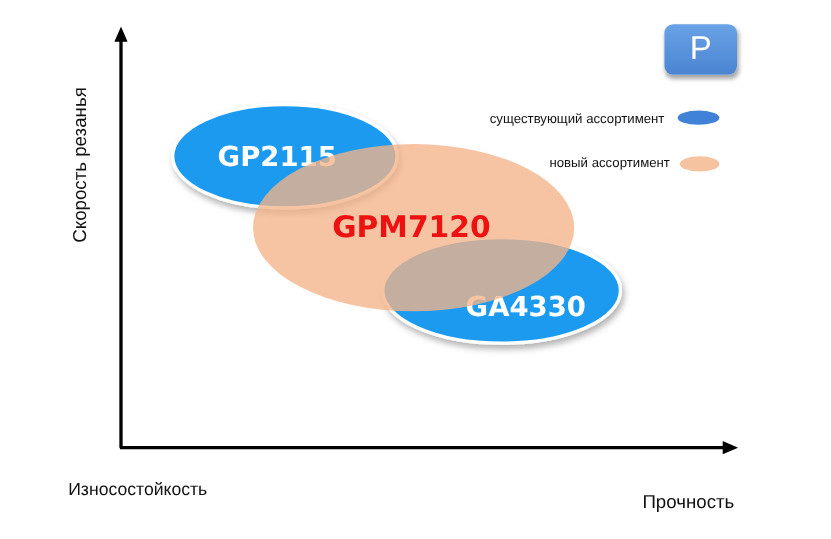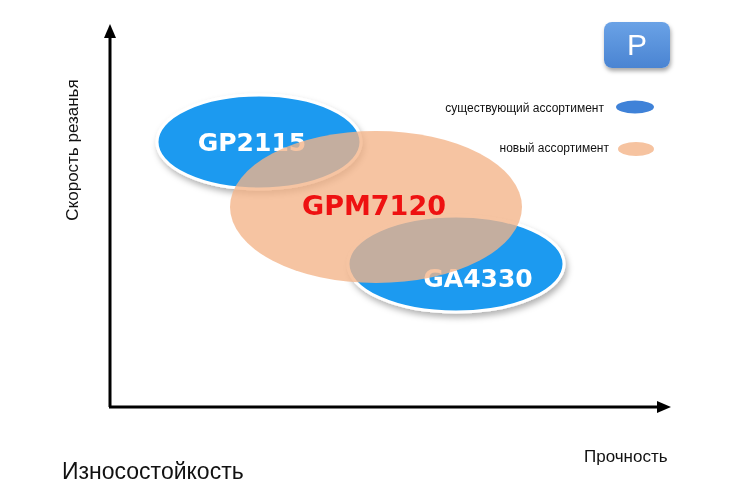--- a/index.html
+++ b/index.html
@@ -2,21 +2,21 @@
 <html><head>
   <meta charset="utf-8">
   <style>
     html, body { margin: 0; padding: 0; background: #ffffff; }
     body { width: 755px; height: 490px; position: relative; overflow: hidden;
            font-family: "Liberation Sans", sans-serif; }
     .canvas { position: absolute; left: 0; top: 0; width: 755px; height: 490px; }
     .label { position: absolute; color: #111; white-space: nowrap; }
     .y-label { position: absolute; left: 73px; top: 150px; font-size: 17px;
                transform: translate(-50%, -50%) rotate(-90deg); white-space: nowrap; color:#111; }
-    .x-label-left { left: 62px; top: 458px; font-size: 23px; }
+    .x-label-left { left: 62px; top: 437px; font-size: 16px; }
     .x-label-right { left: 584px; top: 447px; font-size: 17px; }
     .p-badge { position: absolute; left: 604px; top: 22px; width: 66px; height: 46px;
                border-radius: 8px; background: linear-gradient(#6aa2e6, #4a84d2);
                box-shadow: 1px 3px 4px rgba(0,0,0,0.35);
                color: #fff; font-size: 30px; text-align: center; line-height: 46px; }
   </style>
 </head>
 <body>
 
 <svg class="canvas" viewBox="0 0 755 490" xmlns="http://www.w3.org/2000/svg">

